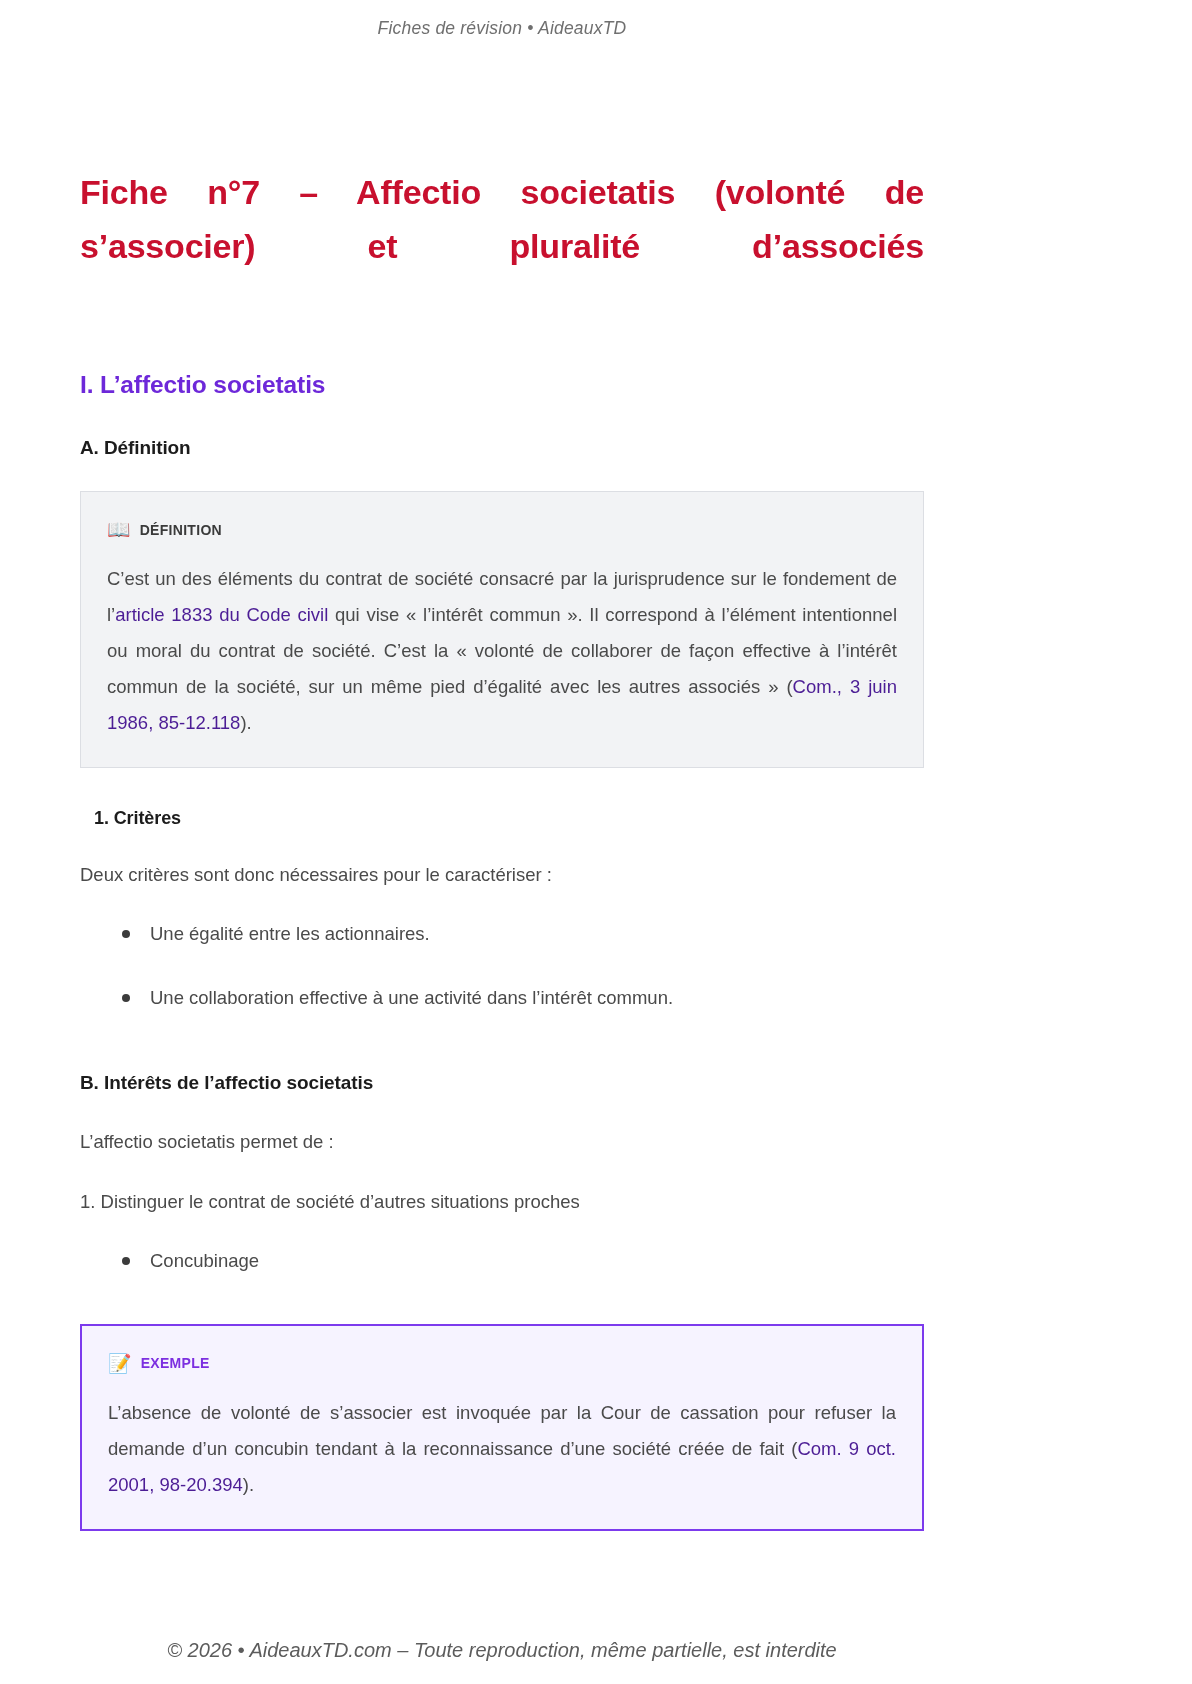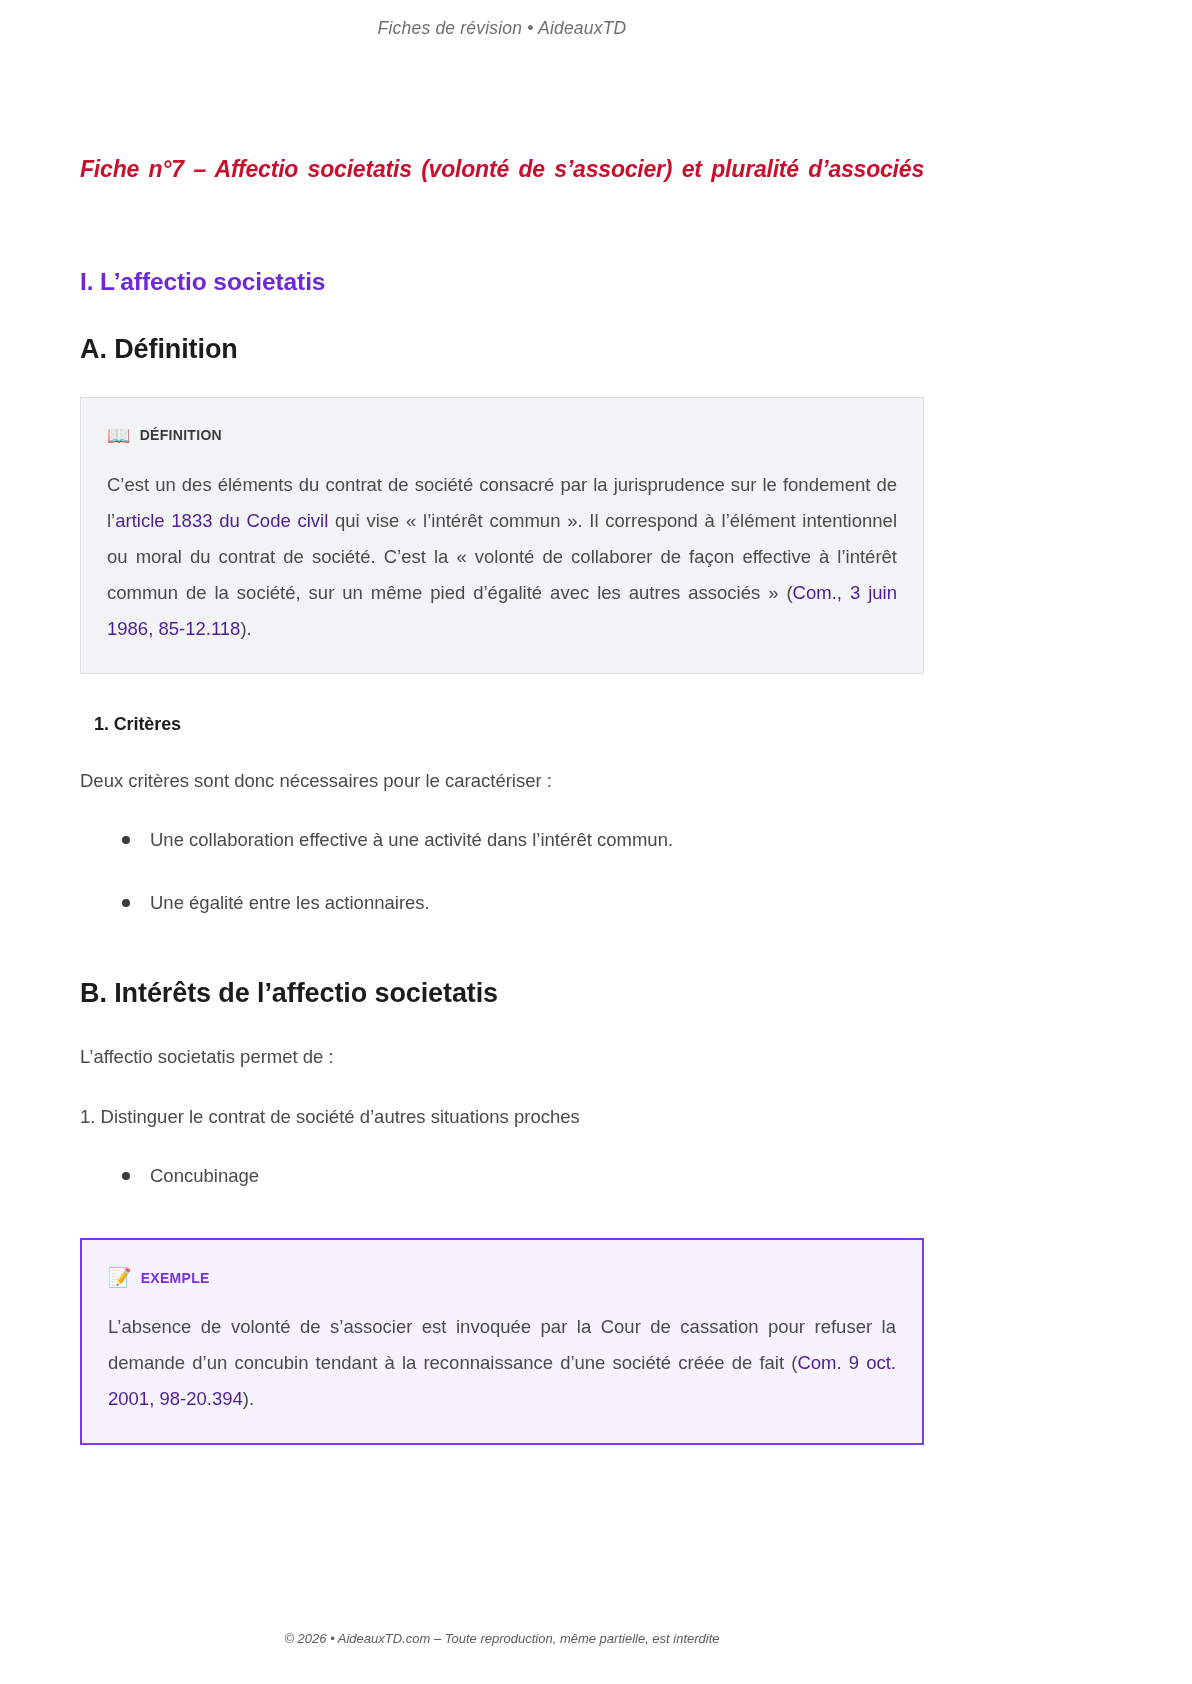--- a/index.html
+++ b/index.html
@@ -40,47 +40,46 @@
   .content {
     width: 844px;
     margin: 0 auto;
     padding-top: 112px;
     flex: 1 0 auto;
     box-sizing: border-box;
   }
 
   
   .doc-title {
-    font-size: 23px;
+    font-size: 34px;
     font-weight: bold;
     color: #c8102e;
     line-height: 1.58;
-    margin: 0 0 44px 0;
+    margin: 15px 0 44px 0;
     text-align: justify;
     text-justify: inter-word;
     letter-spacing: -0.2px;
-    font-style: italic;
   }
   .doc-title::after {
     content: "";
     display: inline-block;
     width: 100%;
     height: 0;
   }
 
   
   h2.h-1 {
     font-size: 24.5px;
     font-weight: bold;
     color: #6d28d9;
     margin: 0 0 38px 0;
     letter-spacing: -0.1px;
   }
   h3.h-2 {
-    font-size: 27px;
+    font-size: 19px;
     font-weight: bold;
     color: #1c1c1c;
     margin: 0 0 32px 0;
     letter-spacing: -0.1px;
   }
   h4.h-3 {
     font-size: 18px;
     font-weight: bold;
     color: #1c1c1c;
     margin: 0 0 30px 14px;
@@ -166,23 +165,23 @@
     background: #3b3b3b;
   }
 
   .spacer-sm { height: 18px; }
   .spacer-md { height: 30px; }
 
   
   .running-footer {
     text-align: center;
     font-style: italic;
-    font-size: 13px;
+    font-size: 20px;
     color: #5c5c5c;
-    padding-bottom: 38px;
+    padding-bottom: 22px;
     padding-top: 30px;
     flex: 0 0 auto;
   }
 </style>
 </head>
 <body>
 
 <div class="page">
 
   <div class="running-header">Fiches de révision • AideauxTD</div>
@@ -201,22 +200,22 @@
         <span class="callout-label">DÉFINITION</span>
       </div>
       <p class="callout-body"><span>C’est un des éléments du contrat de société consacré par la jurisprudence sur le fondement de l’</span><span class="ref">article 1833 du Code civil</span><span> qui vise « l’intérêt commun ». Il correspond à l’élément intentionnel ou moral du contrat de société. C’est la « volonté de collaborer de façon effective à l’intérêt commun de la société, sur un même pied d’égalité avec les autres associés » (</span><span class="ref">Com., 3 juin 1986, 85-12.118</span><span>).</span></p>
     </div>
 
     <h4 class="h-3">1. Critères</h4>
 
     <p class="body-text">Deux critères sont donc nécessaires pour le caractériser :</p>
 
     <ul class="bullets">
+      <li>Une égalité entre les actionnaires.</li>
       <li>Une collaboration effective à une activité dans l’intérêt commun.</li>
-      <li>Une égalité entre les actionnaires.</li>
     </ul>
 
     <div class="spacer-md"></div>
 
     <h3 class="h-2">B. Intérêts de l’affectio societatis</h3>
 
     <p class="body-text">L’affectio societatis permet de :</p>
 
     <p class="body-text">1. Distinguer le contrat de société d’autres situations proches</p>
 

